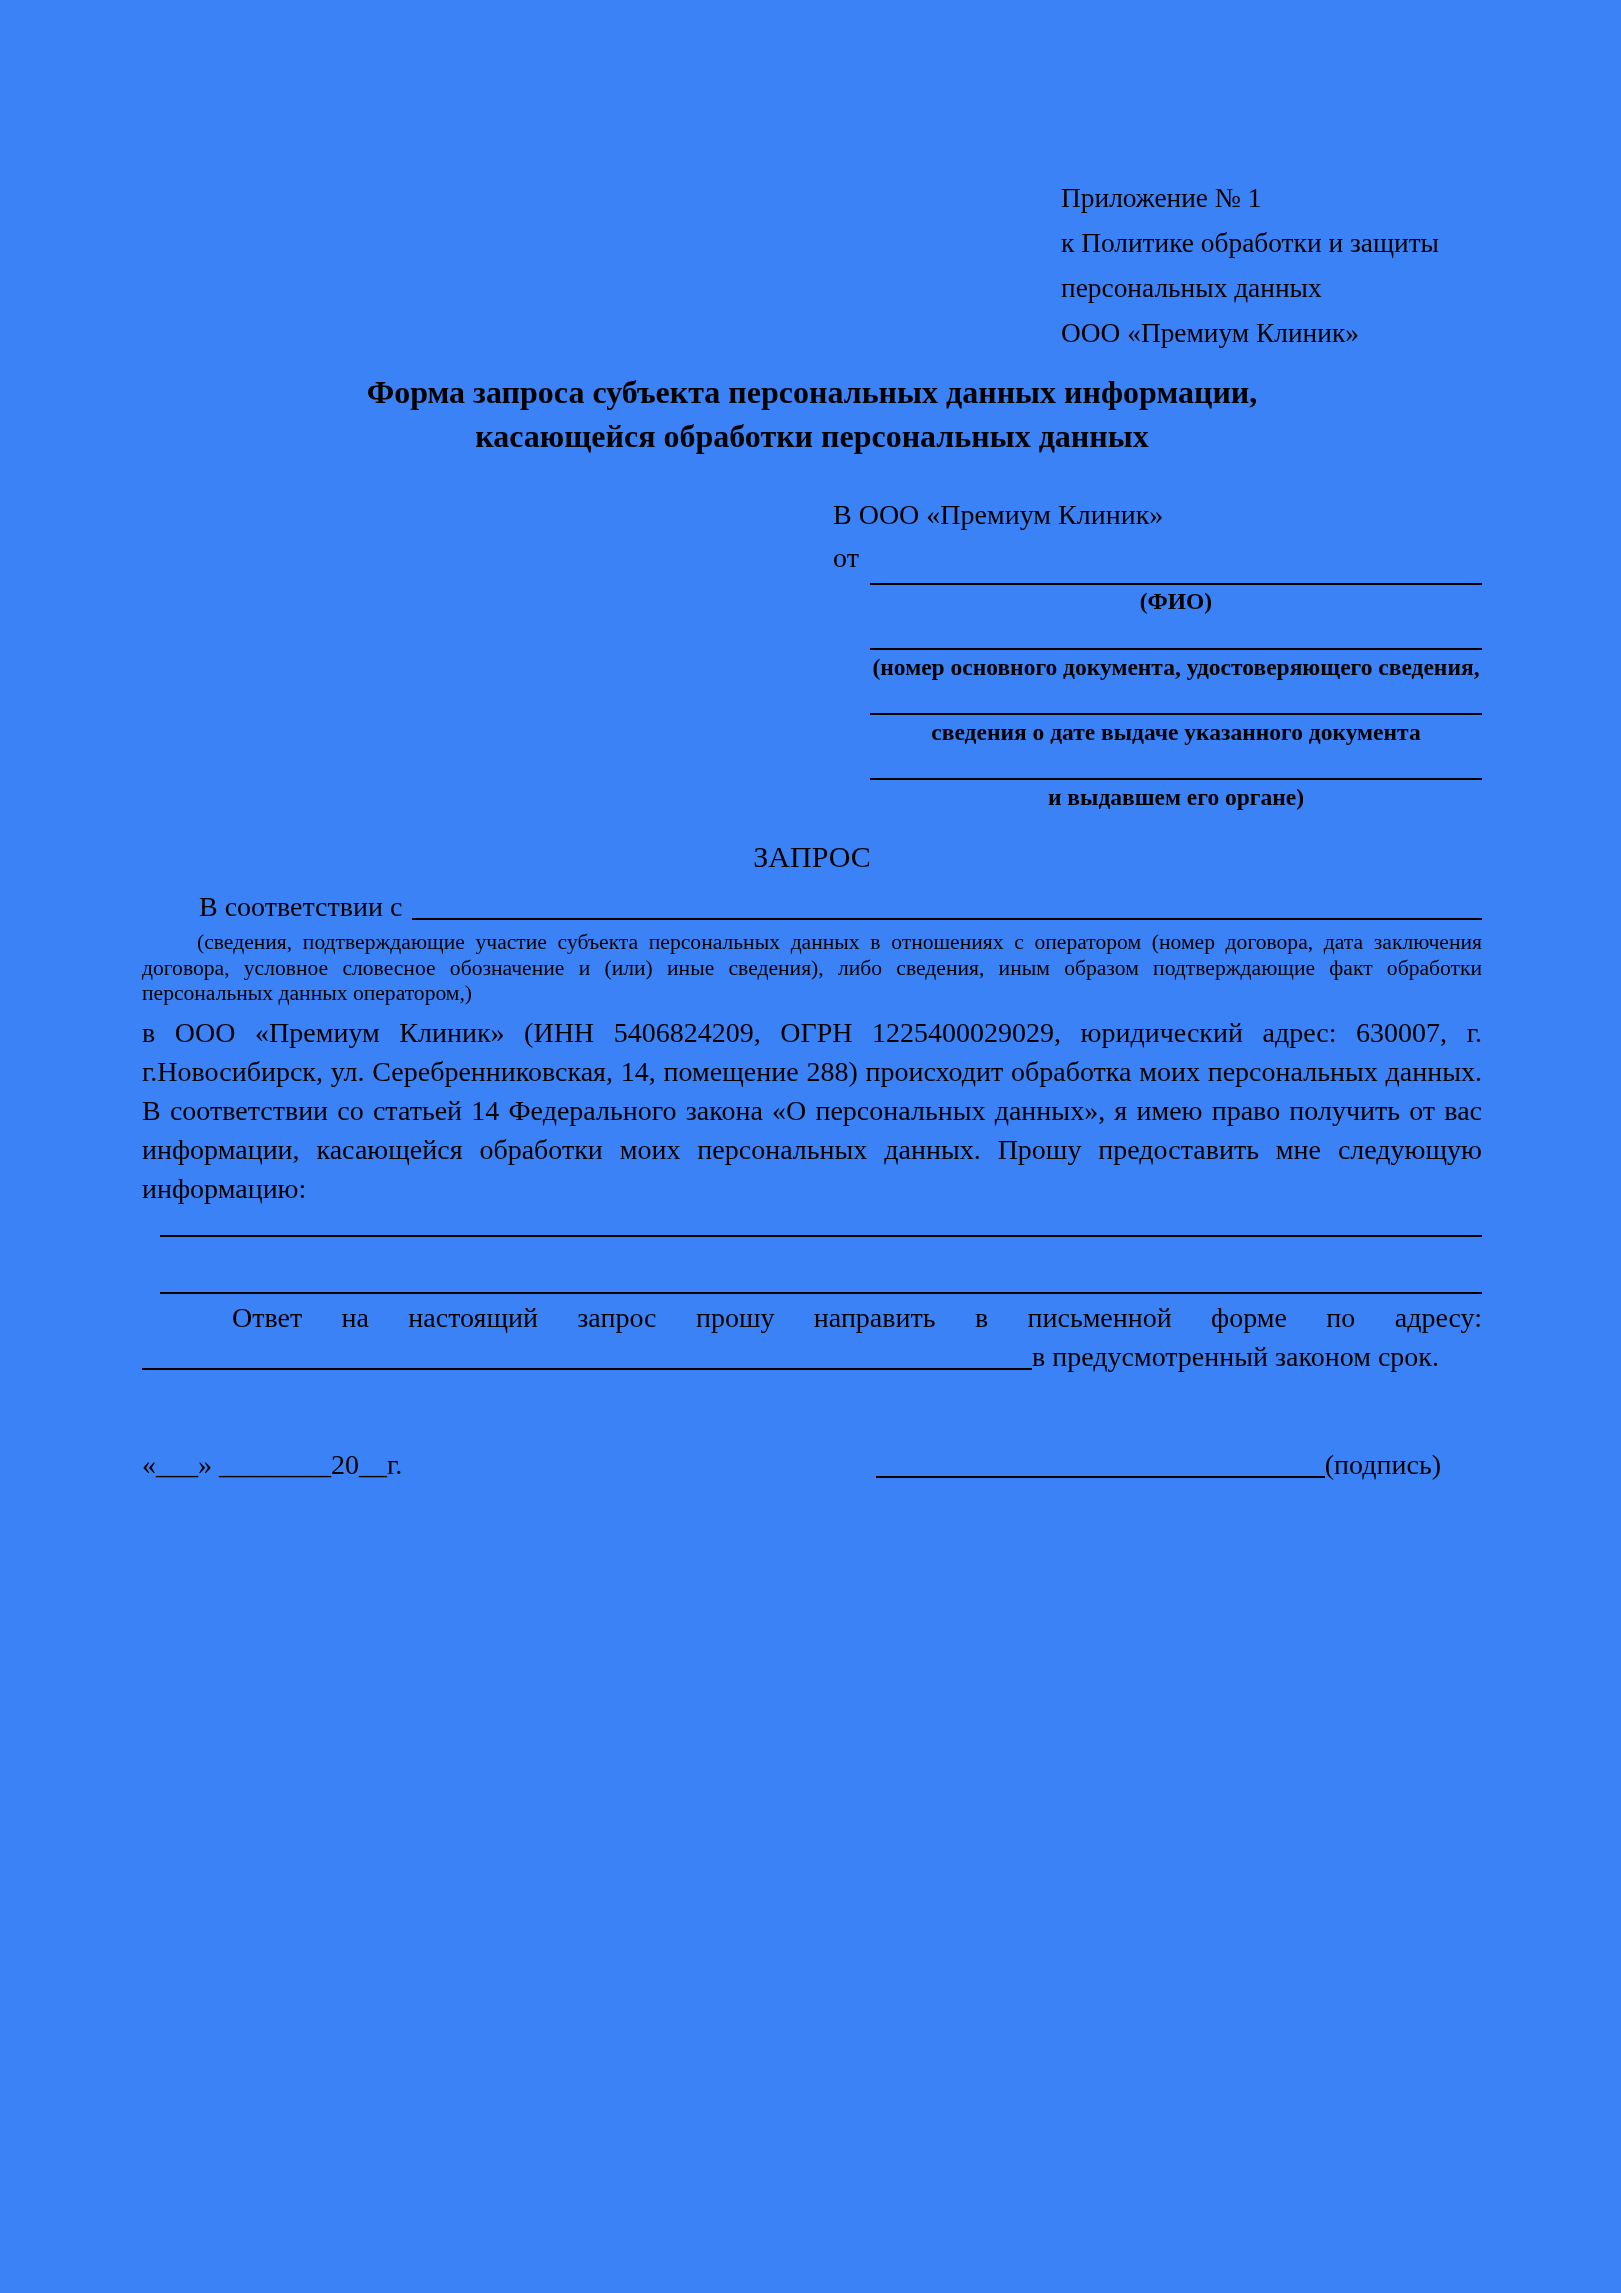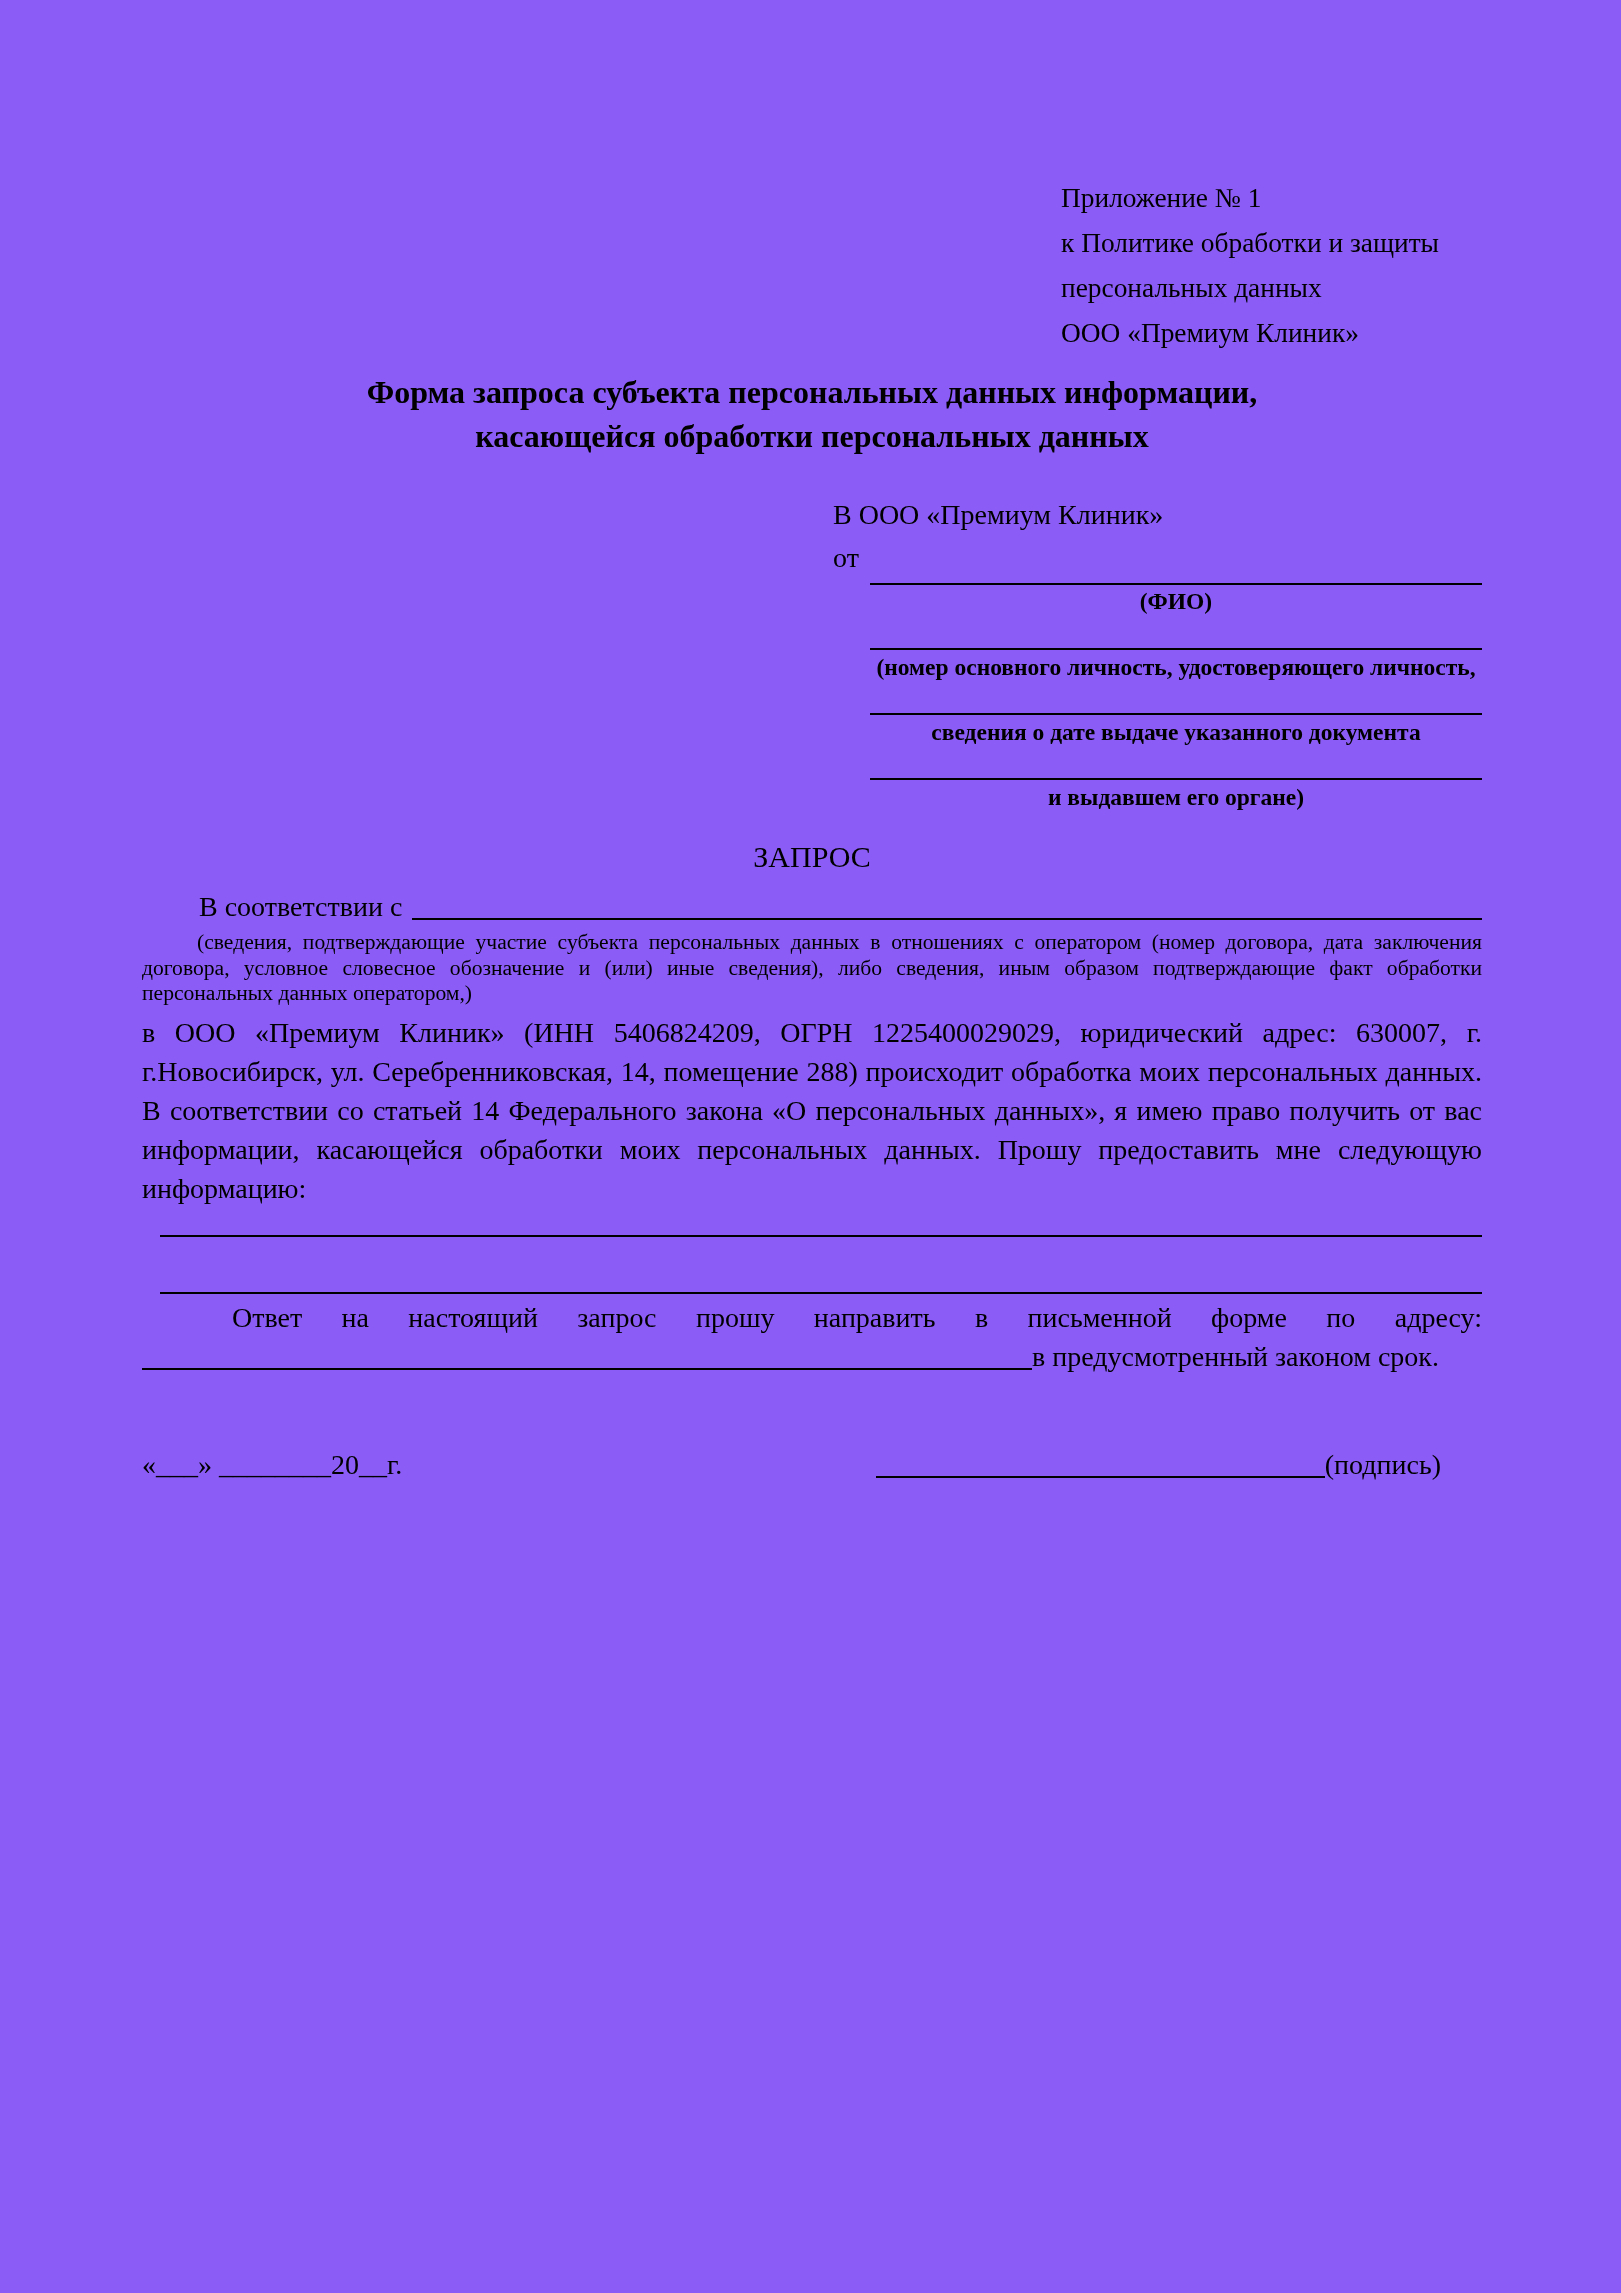--- a/index.html
+++ b/index.html
@@ -8,21 +8,21 @@
     width: 1621px;
     height: 2294px;
     font-family: "Liberation Serif", "DejaVu Serif", serif;
     color: #000000;
     overflow: hidden;
   }
   .page {
     width: 1621px;
     height: 2294px;
     padding: 176px 139px 0 142px;
-    background: #8b5cf6;
+    background: #3b82f6;
   }
 
   
   .header-block {
     margin-left: 919px;
     font-size: 27.4px;
     line-height: 45px;
     white-space: nowrap;
   }
 
@@ -154,21 +154,21 @@
   <div class="addressee">
     <div class="addr-to">В ООО «Премиум Клиник»</div>
     <div class="addr-from">от</div>
     <div class="fields">
       <div class="field">
         <div class="field-blank"></div>
         <div class="field-caption">(ФИО)</div>
       </div>
       <div class="field">
         <div class="field-blank"></div>
-        <div class="field-caption">(номер основного личность, удостоверяющего личность,</div>
+        <div class="field-caption">(номер основного документа, удостоверяющего сведения,</div>
       </div>
       <div class="field">
         <div class="field-blank"></div>
         <div class="field-caption">сведения о дате выдаче указанного документа</div>
       </div>
       <div class="field">
         <div class="field-blank"></div>
         <div class="field-caption">и выдавшем его органе)</div>
       </div>
     </div>

